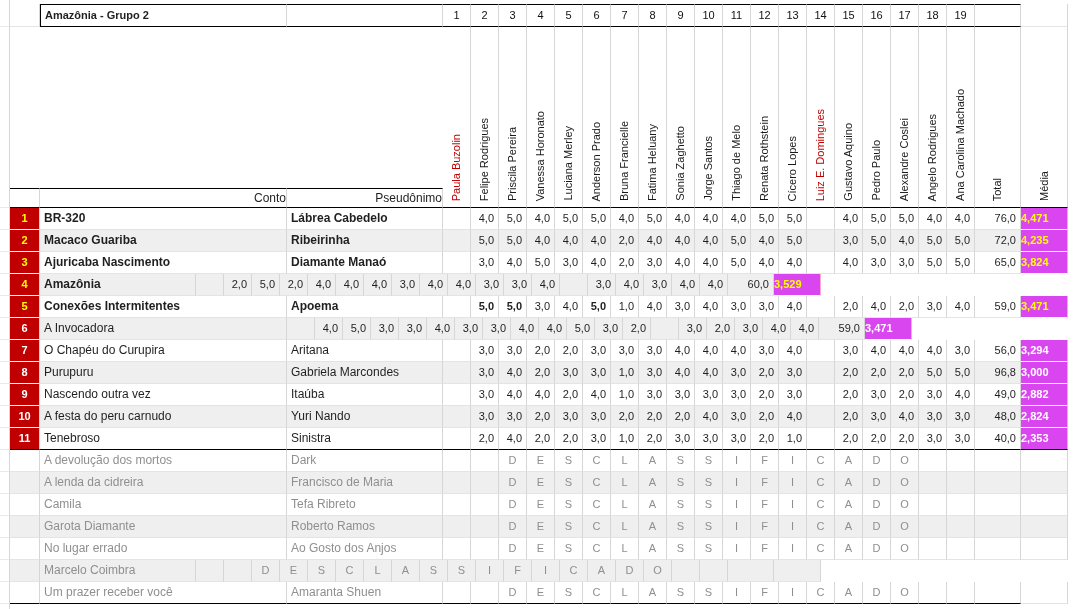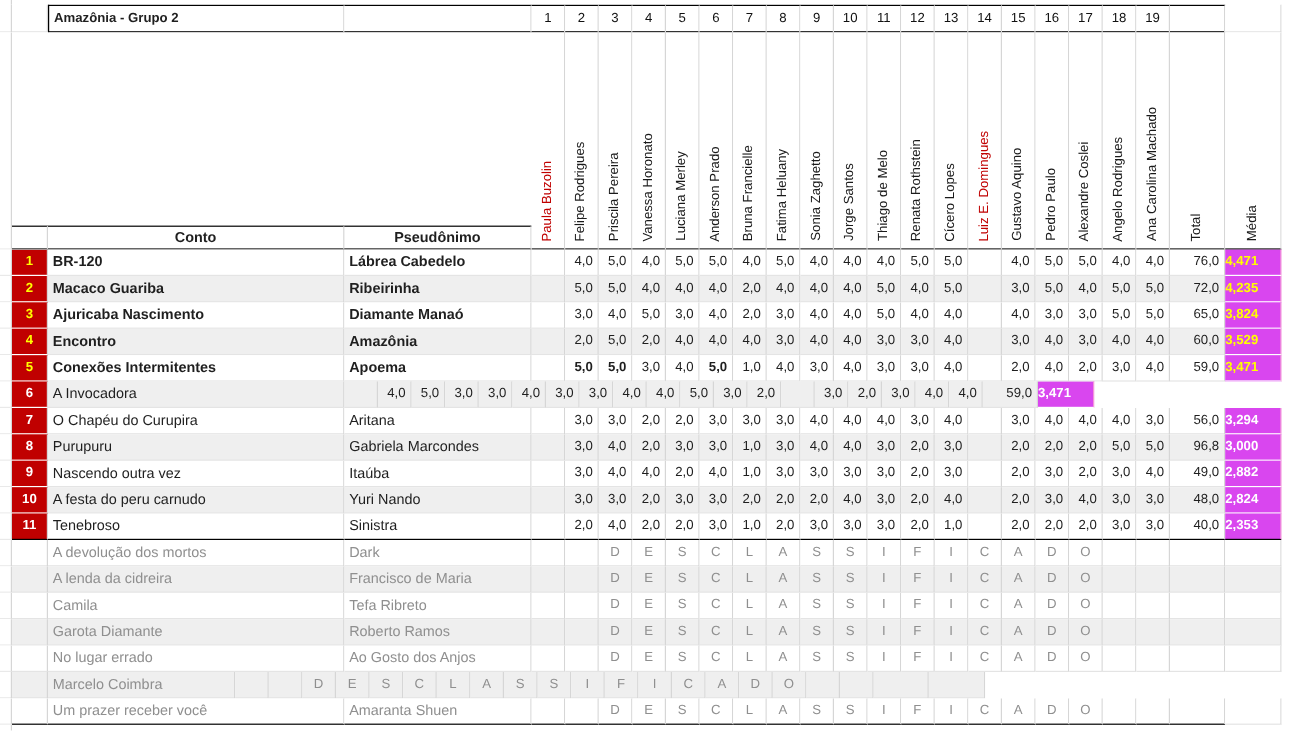--- a/index.html
+++ b/index.html
@@ -23,22 +23,22 @@
   .bl{border-left:1px solid #000;}
   .title-cell{font-weight:bold;font-size:12px;padding-left:4px;}
   .num{text-align:center;color:#111;}
   
   .hdr-band{height:181px;}
   .hdr-band .cell{height:181px;}
   .left-block{position:relative;width:433px;border-right:none;border-bottom:none;}
   .colhead-bar{position:absolute;left:0;bottom:0;width:433px;height:20px;display:flex;
                box-sizing:border-box;}
   .colhead-bar .hcell{box-sizing:border-box;height:20px;line-height:18px;border-top:1px solid #000;
-               border-bottom:1px solid #000;border-right:1px solid #d6d6d6;font-weight:bold;
-               font-size:12px;text-align:center;}
+               border-bottom:1px solid #000;border-right:1px solid #d6d6d6;font-weight:normal;
+               font-size:12px;text-align:right;}
   .jcell{display:flex;justify-content:center;align-items:flex-end;padding-bottom:6px;
          border-bottom:1px solid #000 !important;}
   .vert{writing-mode:vertical-rl;transform:rotate(180deg);font-size:11px;color:#1a1a1a;
         line-height:1;}
   .vert.red{color:#c00000;}
   
   .dr{height:22px;}
   .dr .cell{height:22px;line-height:21px;font-size:11px;}
   .rank{background:#c00000;color:#fff;font-weight:bold;text-align:center;
         border-bottom:1px solid #fff;border-right:1px solid #d6d6d6;}
@@ -131,21 +131,21 @@
         </div><div class="cell c-media jcell">
           <div class="vert">Média</div>
         </div></span>
     <div class="cell c-rgut rgut"></div>
   </div>
 
   <div id="rows">
       <div class="r dr">
         <div class="cell c-gut gut"></div>
         <div class="cell c-rank rank hl">1</div>
-        <div class="cell c-conto txt b">BR-120</div>
+        <div class="cell c-conto txt b">BR-320</div>
         <div class="cell c-pseud txt b">Lábrea Cabedelo</div>
         <div class="cell c-j score"></div>
         <div class="cell c-j score">4,0</div>
         <div class="cell c-j score">5,0</div>
         <div class="cell c-j score">4,0</div>
         <div class="cell c-j score">5,0</div>
         <div class="cell c-j score">5,0</div>
         <div class="cell c-j score">4,0</div>
         <div class="cell c-j score">5,0</div>
         <div class="cell c-j score">4,0</div>
@@ -215,21 +215,20 @@
         <div class="cell c-j score">3,0</div>
         <div class="cell c-j score">5,0</div>
         <div class="cell c-j score">5,0</div>
         <div class="cell c-total total">65,0</div>
         <div class="cell c-media media hl">3,824</div>
         <div class="cell c-rgut rgut"></div>
       </div>
       <div class="r dr alt">
         <div class="cell c-gut gut"></div>
         <div class="cell c-rank rank hl">4</div>
-        <div class="cell c-conto txt b">Encontro</div>
         <div class="cell c-pseud txt b">Amazônia</div>
         <div class="cell c-j score"></div>
         <div class="cell c-j score">2,0</div>
         <div class="cell c-j score">5,0</div>
         <div class="cell c-j score">2,0</div>
         <div class="cell c-j score">4,0</div>
         <div class="cell c-j score">4,0</div>
         <div class="cell c-j score">4,0</div>
         <div class="cell c-j score">3,0</div>
         <div class="cell c-j score">4,0</div>

